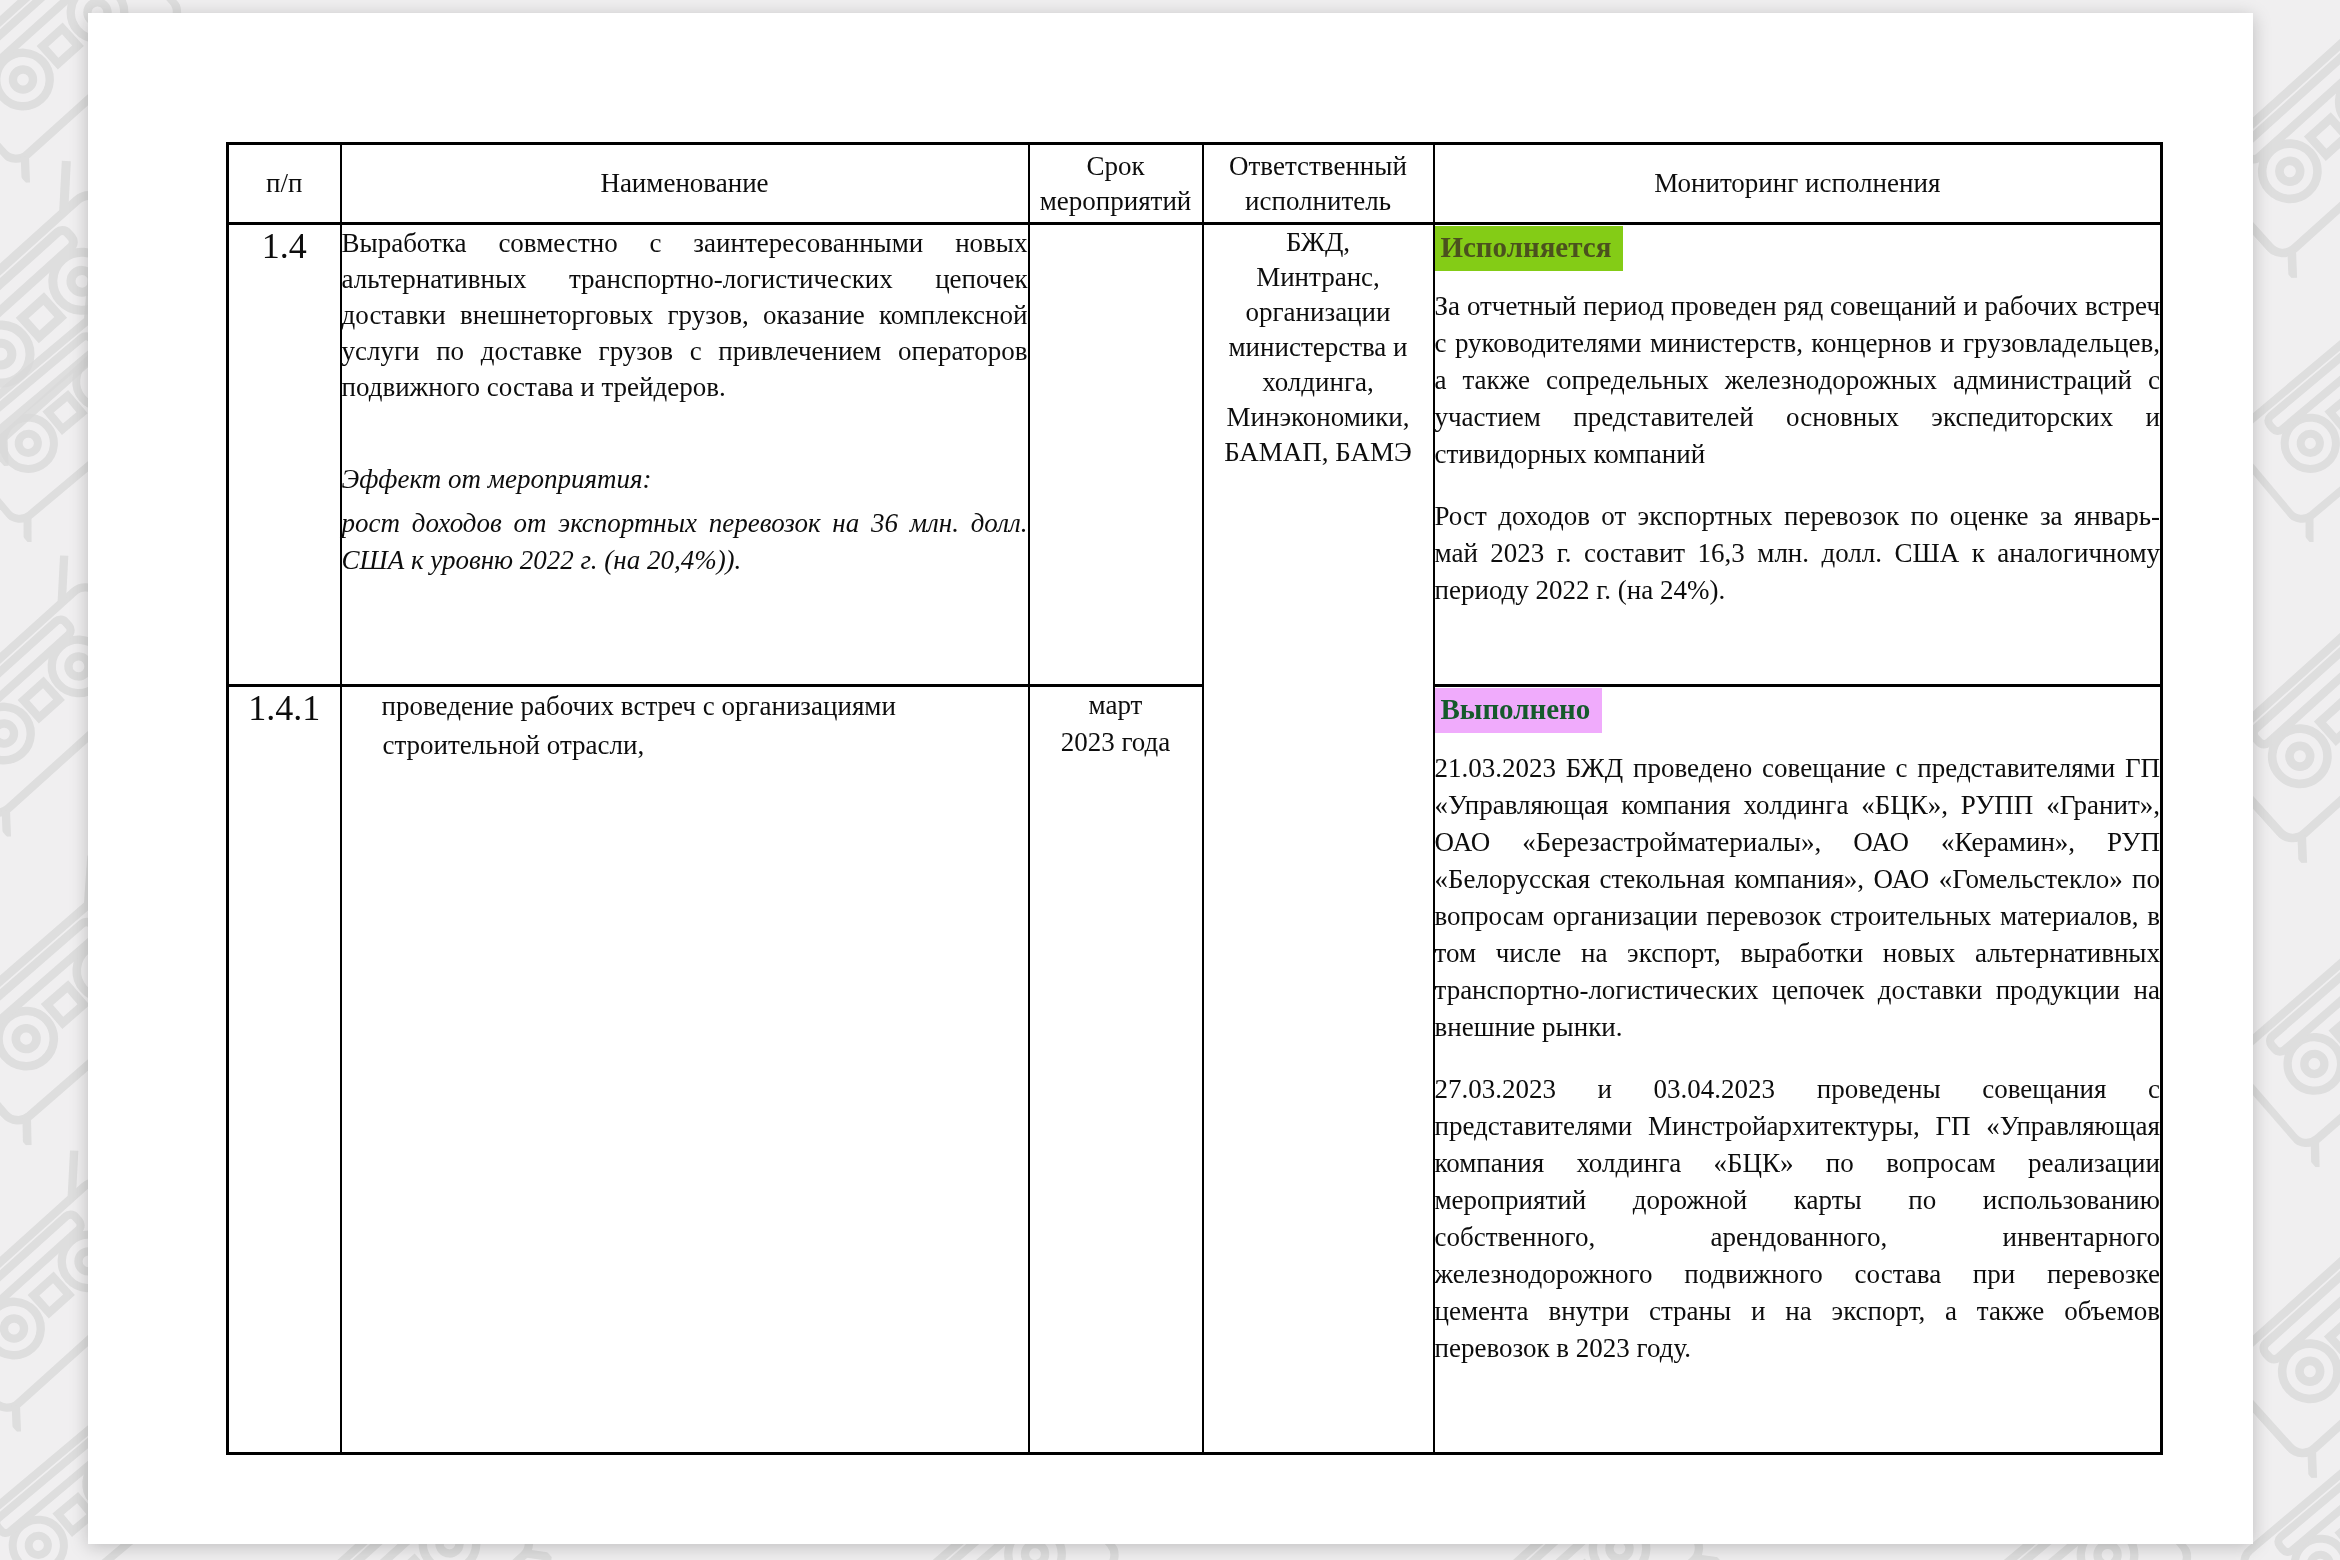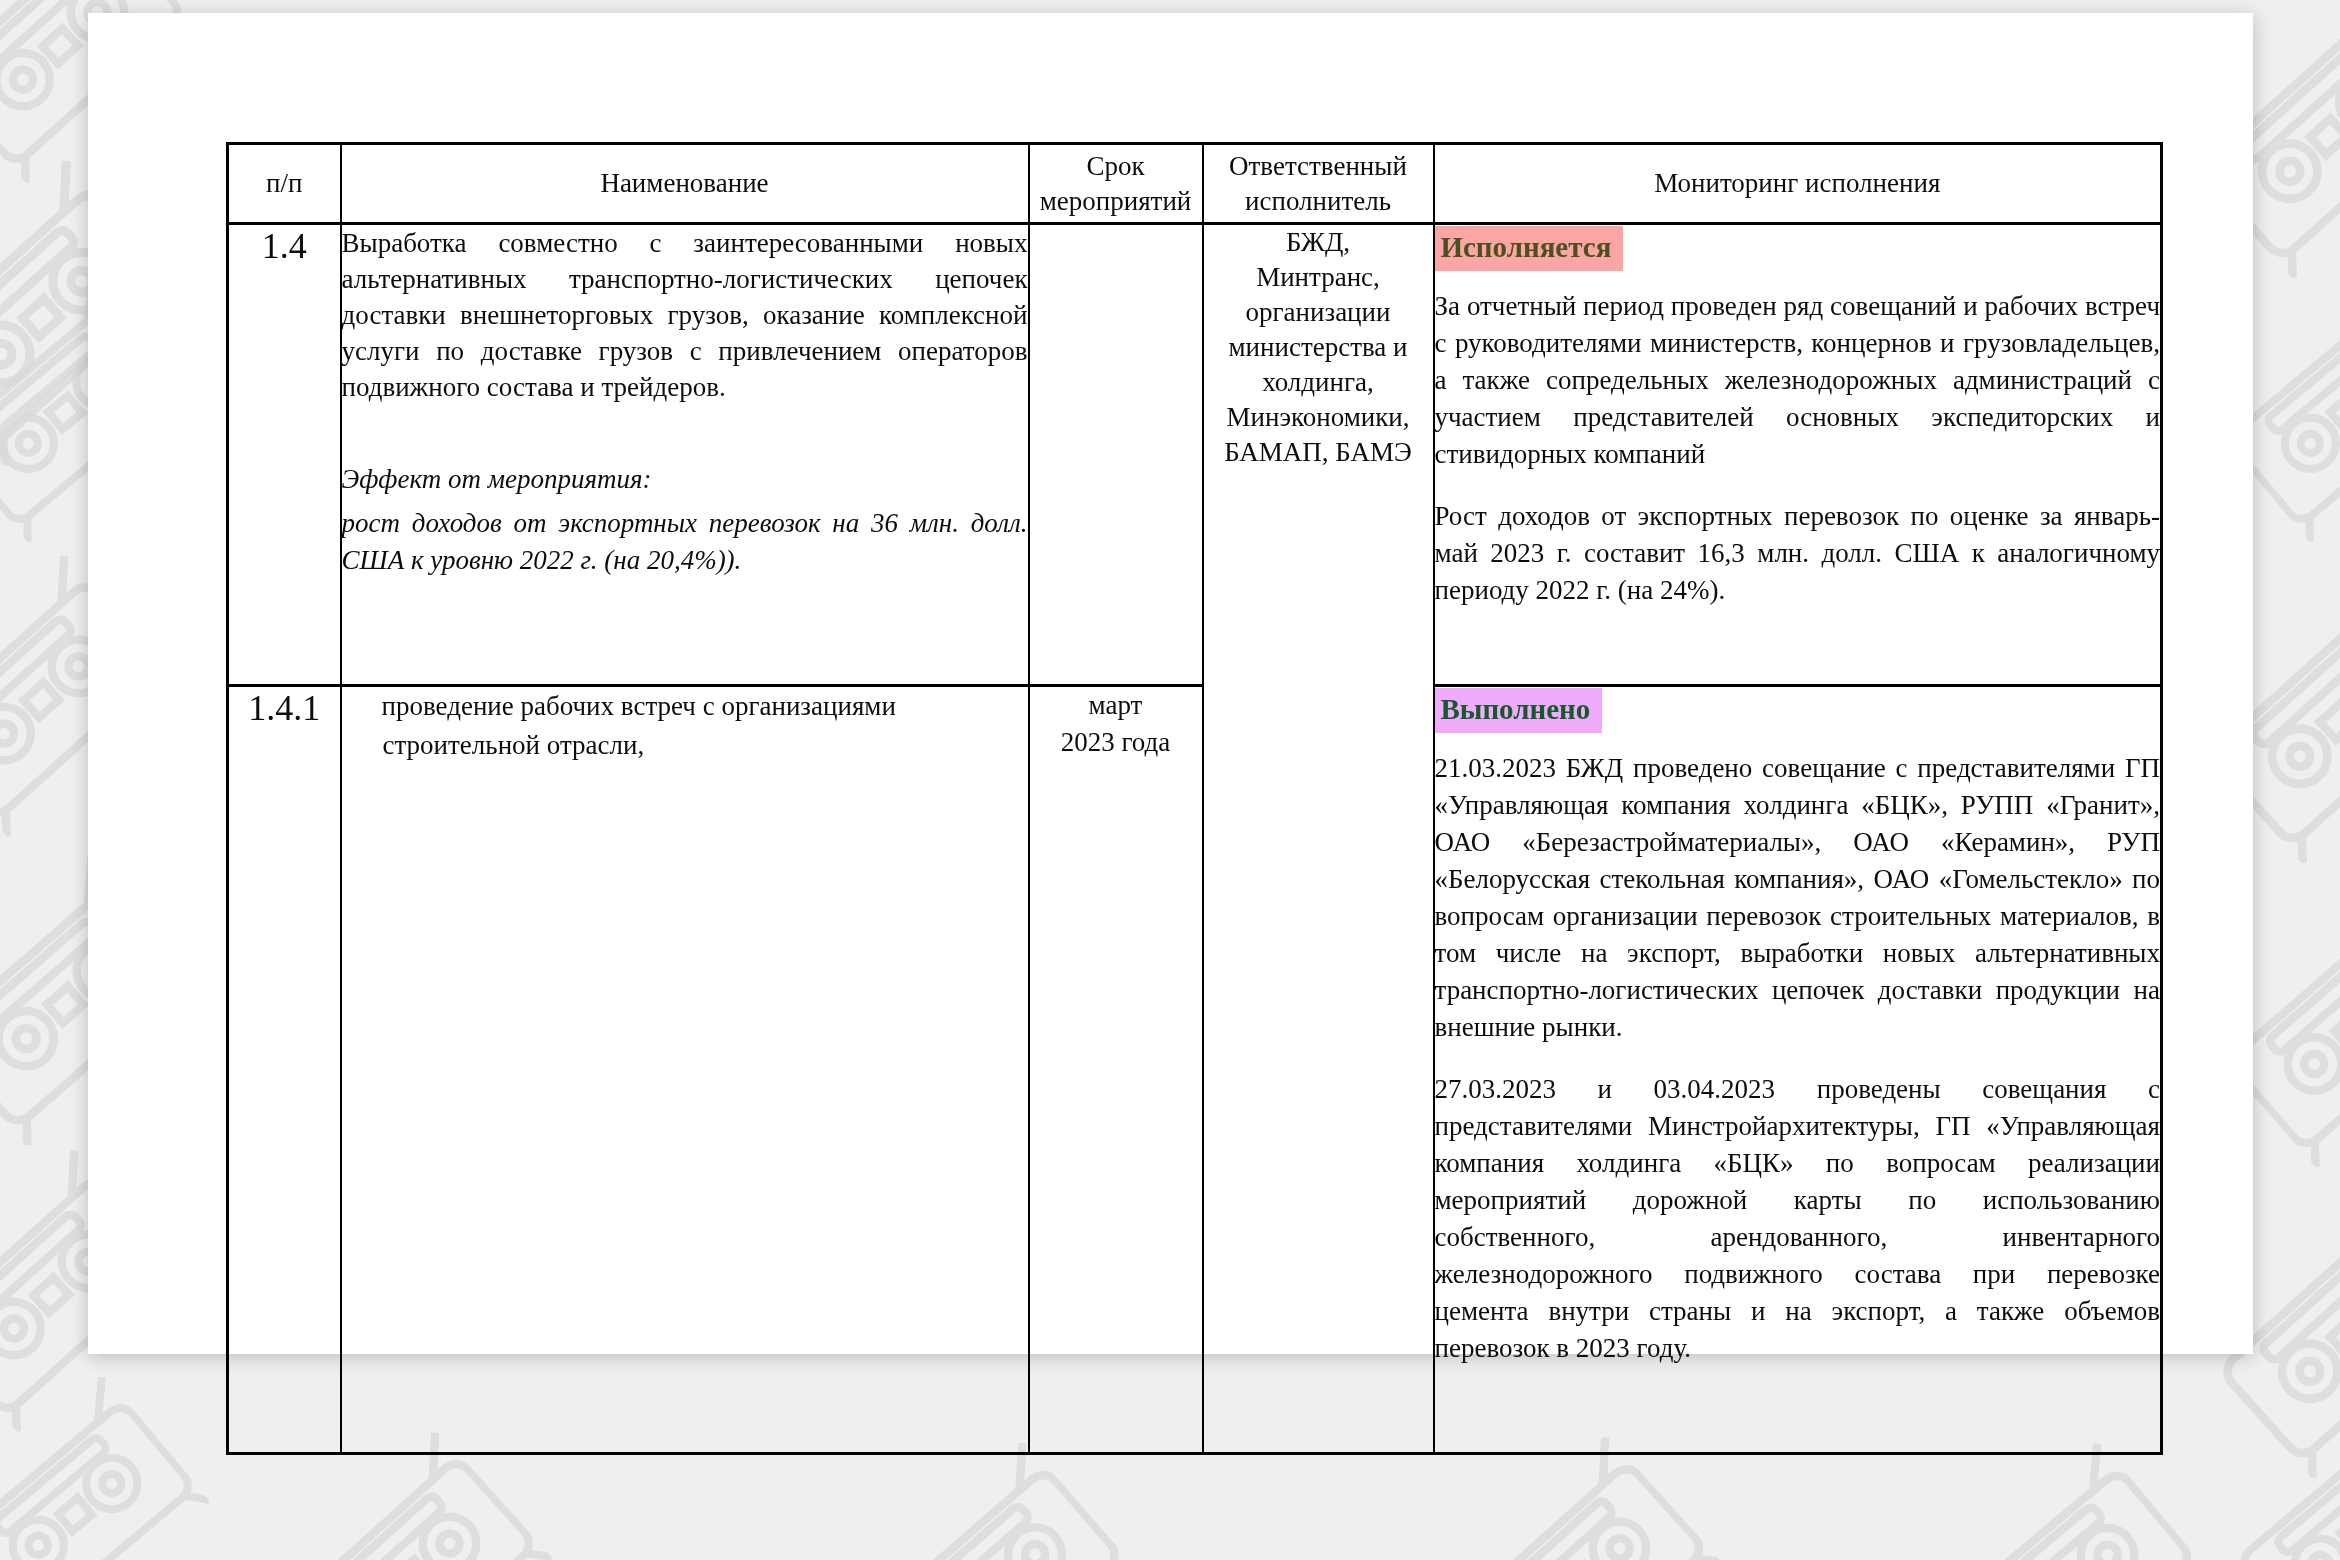--- a/index.html
+++ b/index.html
@@ -7,21 +7,21 @@
     width:2341px;height:1560px;overflow:hidden;position:relative;
     background:#f0eff0;
     font-family:"Liberation Serif","DejaVu Serif",serif;
     color:#0d0d0d;
   }
   
   .pattern-layer{position:absolute;inset:0;z-index:0;}
   .pattern-layer svg{position:absolute;stroke:#dadada;fill:none;stroke-width:5;opacity:.8;}
   
   .page{
-    position:absolute;left:88px;top:12.7px;width:2165px;height:1341px;
+    position:absolute;left:88px;top:12.7px;width:2165px;height:1531px;
     background:#ffffff;z-index:1;
     box-shadow:0 2.9px 17.6px rgba(0,0,0,.22);
   }
   
   table.doc{
     border-collapse:collapse;table-layout:fixed;
     width:1933px;margin:129px 0 0 138px;
     font-size:27px;
   }
   table.doc{border:3.9px solid #000;}
@@ -41,21 +41,21 @@
   td.cell-name .effect-text{margin:6.8px 0 0;font-style:italic;text-align:justify;line-height:37px;}
   td.cell-name .name-line1{line-height:39px;padding-left:40px;}
   td.cell-name .name-line2{line-height:39px;padding-left:41px;}
   td.cell-term{text-align:center;padding-top:9.8px;line-height:37px;}
   td.cell-resp{text-align:center;padding-top:7.8px;line-height:35px;}
   td.cell-mon{padding:5.9px 12.7px 7.8px 11.7px;}
   .status-badge{
     display:inline-block;font-weight:bold;font-size:29px;
     padding:4.9px 11.7px 6.8px 5.9px;margin:1px 0 0;line-height:33px;
   }
-  .status-yellow{background:#fca5a5;color:#4b511e;}
+  .status-yellow{background:#84cc16;color:#4b511e;}
   .status-green{background:#f0abfc;color:#155a2b;}
   td.cell-mon p{margin:16.6px 0 0;text-align:justify;line-height:37px;}
   td.cell-mon p + p{margin-top:25px;}
 </style>
 </head>
 <body>
 
 <div class="pattern-layer">
   <svg width="0" height="0" style="position:absolute">
     <defs>

